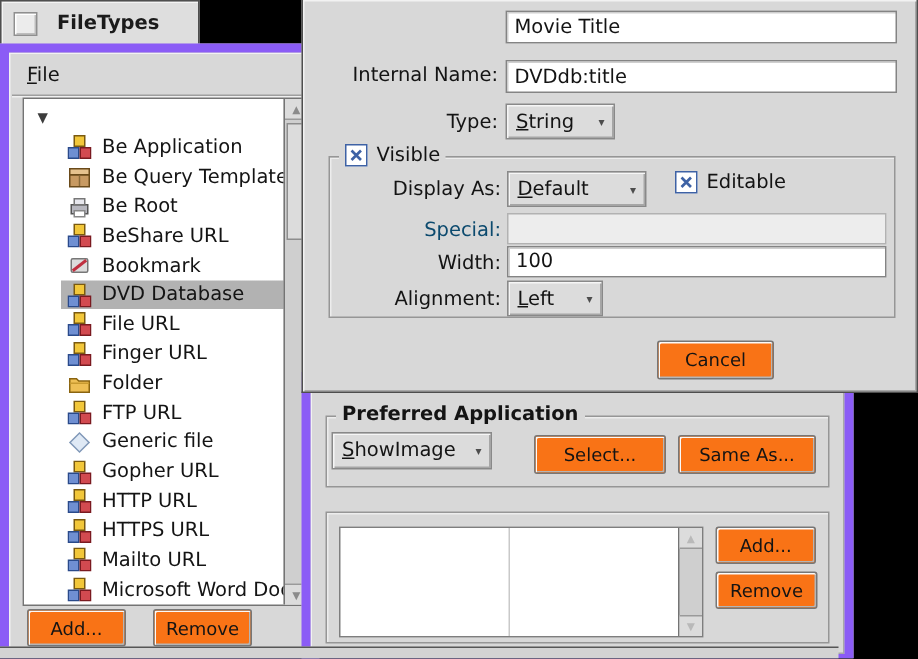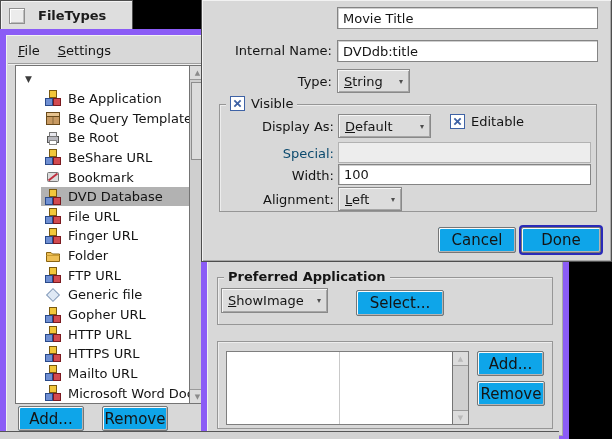--- a/index.html
+++ b/index.html
@@ -88,25 +88,25 @@
   .sb .ar.up   { top:0; border-bottom:1px solid #9a9a9a; }
   .sb .ar.down { bottom:0; border-top:1px solid #9a9a9a; }
   .sb .thumb {
     position:absolute; left:1px; right:1px; top:16px; height:76px;
     background:#dcdcdc; border:1px solid #8d8d8d;
   }
   .sb.dim .ar { color:#b9b9b9; }
 
   
   .btn {
-    position:absolute; background:#0ea5e9;
+    position:absolute; background:#f97316;
     border:1px solid #767676; border-radius:2px;
     box-shadow: inset 1px 1px 0 #fafafa, inset -1px -1px 0 #b5b5b5;
     display:flex; align-items:center; justify-content:center;
-    font-size:15px; color:#141414;
+    font-size:12px; color:#141414;
   }
   .btn.default-ring { box-shadow: inset 1px 1px 0 #fafafa, inset -1px -1px 0 #b5b5b5, 0 0 0 2px #2a2ab8; }
   .tf {
     position:absolute; background:#fff;
     border:1px solid #848484; box-shadow: inset 1px 1px 0 #cfcfcf;
     padding:0 5px; display:flex; align-items:center;
   }
   .tf.disabled { background:#ededed; border-color:#b2b2b2; box-shadow:none; }
   .popup {
     position:absolute; background:#dcdcdc;
@@ -147,21 +147,20 @@
 <div id="stage">
 
   <div id="ft-tab" class="abs">
     <span class="close-box"></span>
     <span class="tab-title">FileTypes</span>
   </div>
 
   <div id="ft-win" class="win">
     <div id="menubar" class="abs">
       <span class="menu-item accel">File</span>
-      <span class="menu-item accel">Settings</span>
     </div>
 
     <div id="listbox" class="abs">
       <div id="rows">
         <div class="lrow grp-row">
           <span class="tri">▼</span>
         </div>
 
       <div class="lrow item-row" data-icon="cubes">
     <svg class="li-icon" viewBox="0 0 16 16">
@@ -673,20 +672,21 @@
 
   <div id="ed-win" class="win">
 
     <div class="grp" style="left:10px; top:23px; width:334px; height:46px;">
       <span class="legend">Preferred Application</span>
       <div class="popup" style="left:3px; top:10px; width:93px; height:23px;">
         <span class="accel">ShowImage</span>
         <span class="arrow">▾</span>
       </div>
       <div class="btn" style="left:138px; top:12px; width:86px; height:24px;">Select...</div>
+      <div class="btn" style="left:234px; top:12px; width:90px; height:24px;">Same As...</div>
     </div>
 
     <div class="grp" style="left:10px; top:87px; width:334px; height:86px;">
       <div id="xa-list">
         <div id="xa-divider"></div>
         <div class="sb dim">
           <div class="ar up">▲</div>
           <div class="ar down">▼</div>
         </div>
       </div>
@@ -750,16 +750,15 @@
       </div>
 
       <div class="rlabel" style="right:262px; top:87px;">Alignment:</div>
       <div class="popup" style="left:118px; top:82px; width:50px; height:22px;">
         <span class="accel">Left</span>
         <span class="arrow">▾</span>
       </div>
     </div>
 
     <div class="btn" style="left:236px; top:227px; width:76px; height:24px;">Cancel</div>
-    <div class="btn default-ring" style="left:319px; top:227px; width:78px; height:24px;">Done</div>
   </div>
 
 </div>
 
 </body></html>

